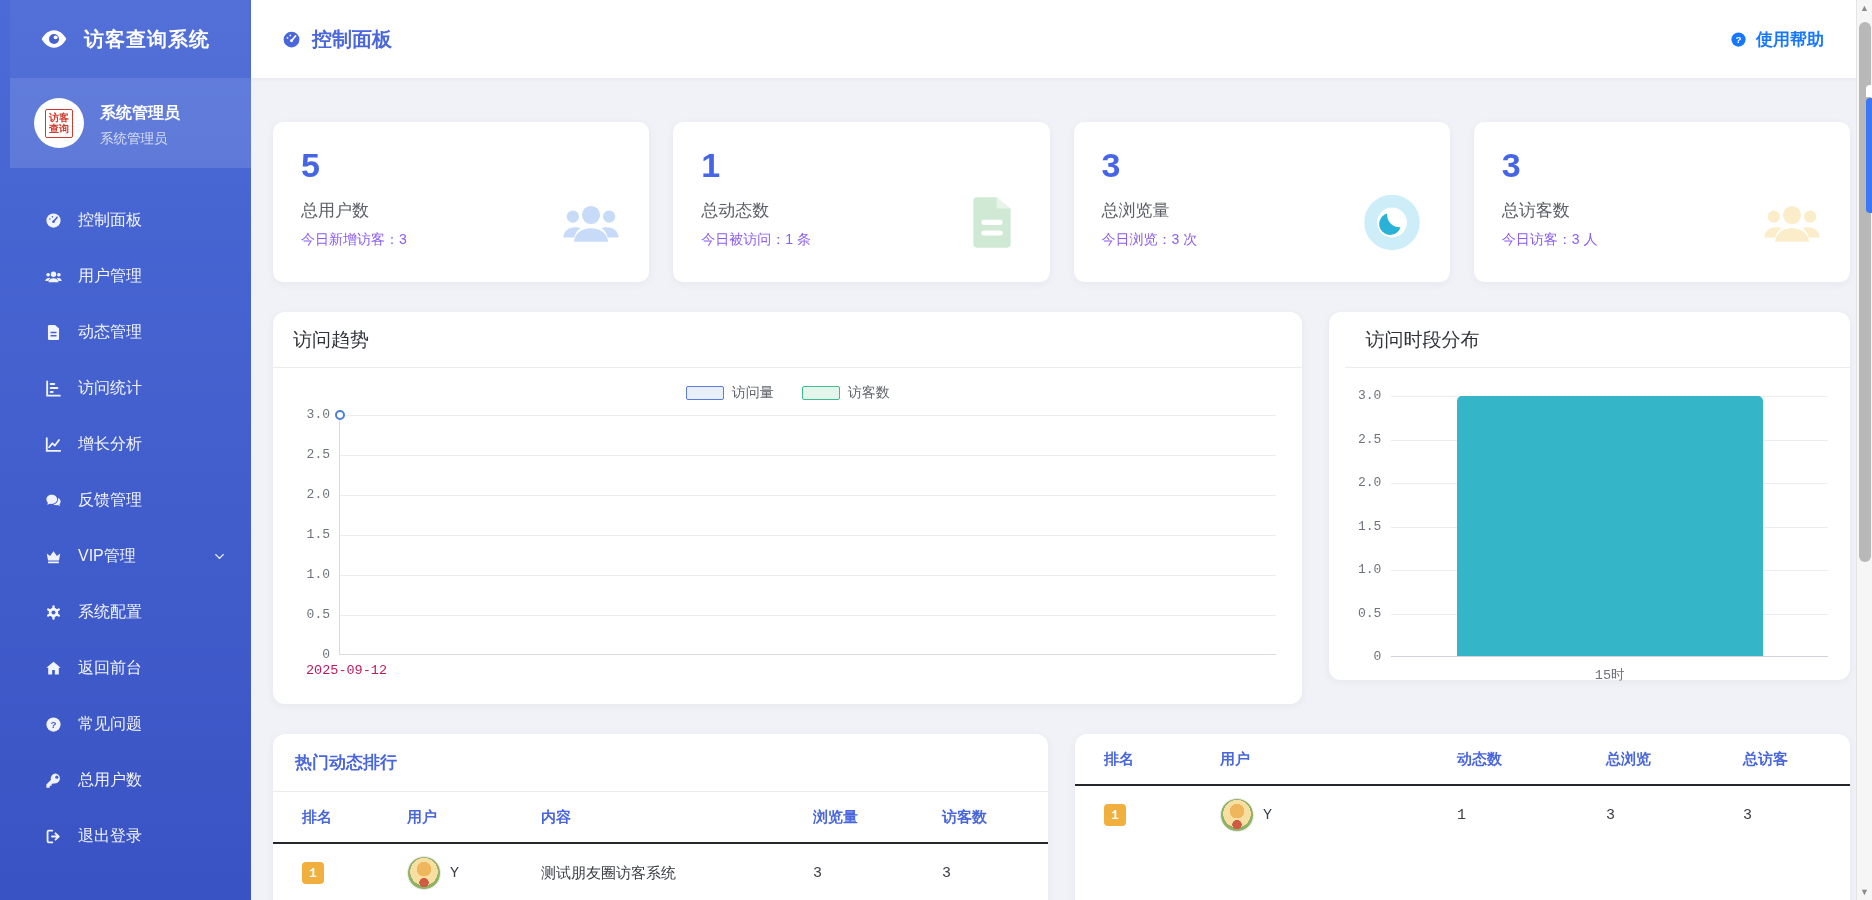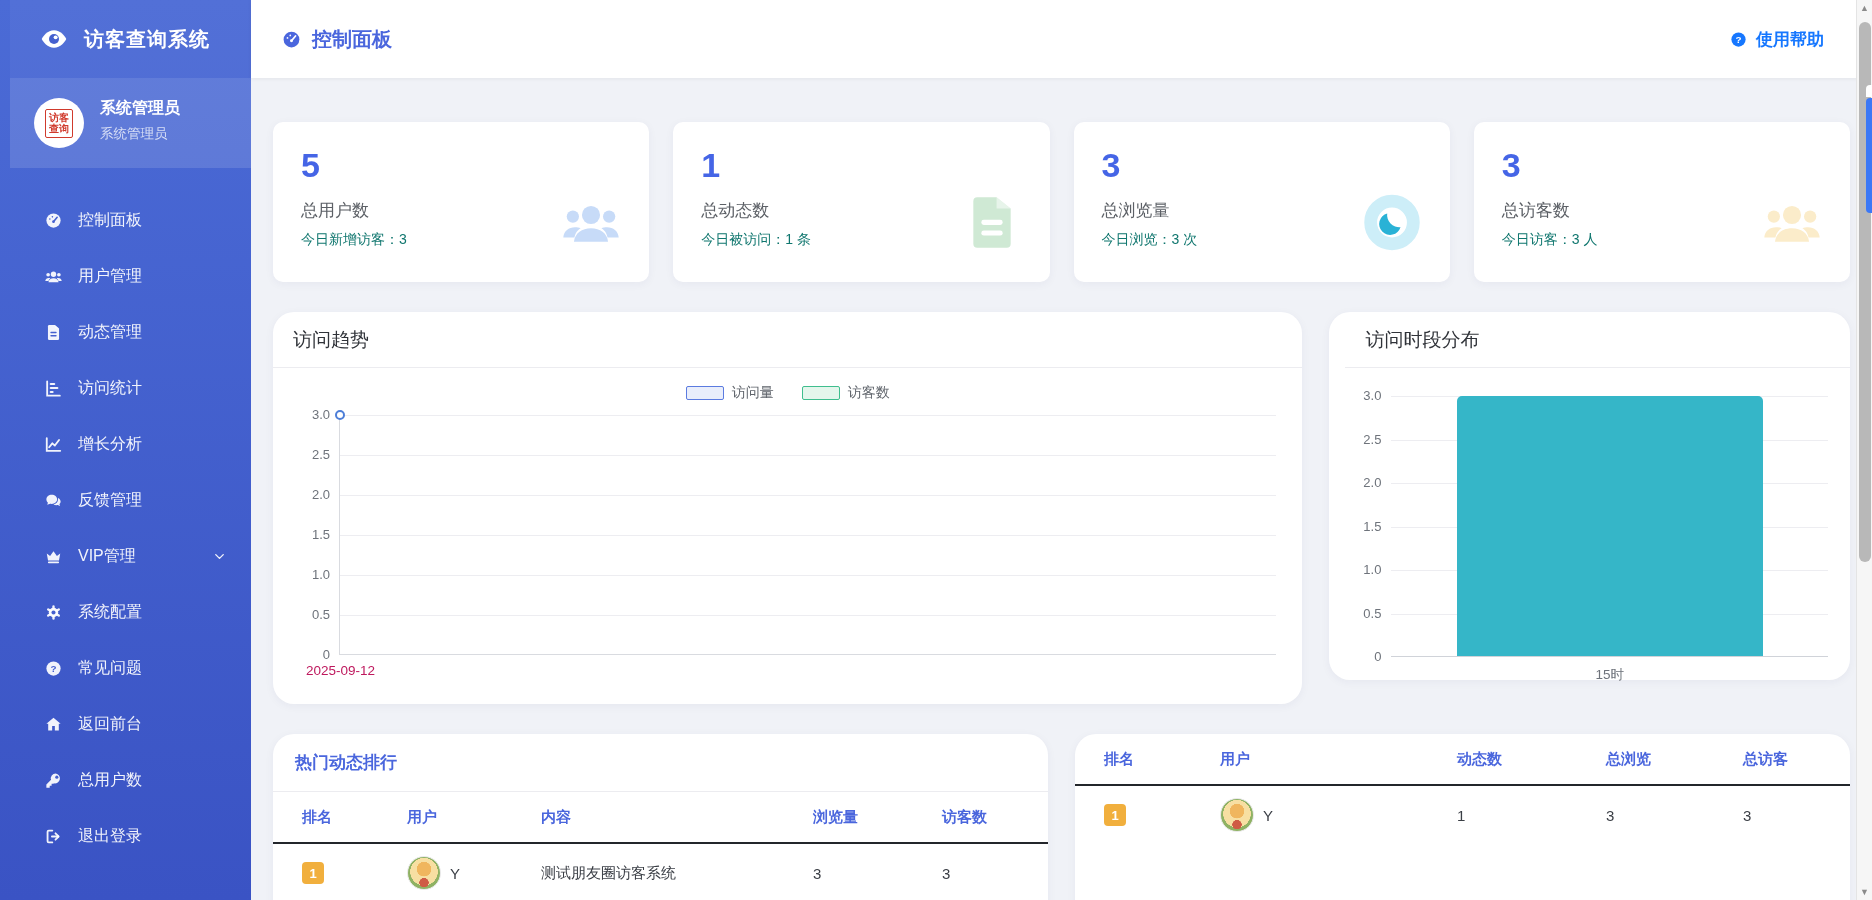--- a/index.html
+++ b/index.html
@@ -4,21 +4,21 @@
 <style>
   * { margin:0; padding:0; box-sizing:border-box; }
   html,body { width:1872px; height:900px; overflow:hidden; font-family:"Liberation Sans","DejaVu Sans",sans-serif; background:#f0f2f7; }
   .page { position:relative; width:1872px; height:900px; display:flex; }
 
   
   .sidebar { width:251px; flex:0 0 251px; height:100%; background:linear-gradient(180deg,var(--sidebar_top),var(--sidebar_bottom)); color:#fff;padding-left:10px; --c:#4560cf; }
   .brand { height:78px; display:flex; align-items:center; padding-left:30px; gap:16px; background:rgba(255,255,255,0.04); }
   .brand svg { width:28px; height:28px; color:#fff; }
   .brand-title { font-size:20px; font-weight:bold; letter-spacing:1px; }
-  .profile { display:flex; align-items:flex-start; gap:16px; padding:20px 24px; background:rgba(255,255,255,0.13); }
+  .profile { display:flex; align-items:flex-end; gap:16px; padding:20px 24px; background:rgba(255,255,255,0.13); }
   .seal { width:50px; height:50px; border-radius:50%; background:#fff; display:flex; align-items:center; justify-content:center; flex:0 0 50px; }
   .seal-box { border:1.5px solid var(--seal_red); border-radius:2px; padding:2px 3px; color:var(--seal_red); font-size:10px; font-weight:bold; line-height:1.15; text-align:center; }
   .profile-name { font-size:16px; font-weight:bold; margin-bottom:6px; }
   .profile-role { font-size:13.5px; color:rgba(255,255,255,0.75); }
   .menu { padding-top:24px; }
   .menu-item { height:56px; display:flex; align-items:center; padding:0 24px 0 34px; gap:15px; font-size:16px; color:rgba(255,255,255,0.93); cursor:pointer; position:relative; }
   .menu-item svg.mi { width:19px; height:19px; flex:0 0 19px; }
   .menu-item .chev { margin-left:auto; width:15px; height:15px; }
 
   
@@ -30,26 +30,26 @@
   .help-link { display:flex; align-items:center; gap:8px; color:var(--link); font-size:17px; font-weight:bold; cursor:pointer; --c:#fff; }
   .help-link svg { width:19px; height:19px; color:var(--link); }
 
   .content { flex:1; padding:44px 22px 0 22px; overflow:hidden; }
 
   
   .stats-row { display:flex; gap:24px; }
   .stat-card { flex:1; height:160px; background:#fff; border-radius:10px; box-shadow:0 2px 10px rgba(30,40,90,0.05); padding:24px 28px; position:relative; }
   .stat-value { font-size:34px; font-weight:bold; color:var(--number); }
   .stat-label { font-size:17px; color:#5c6066; margin-top:14px; }
-  .stat-sub { font-size:14px; color:#0f766e; margin-top:9px; }
+  .stat-sub { font-size:14px; color:#8b5cf6; margin-top:9px; }
   .stat-icon { position:absolute; right:26px; top:50%; transform:translateY(-18%); width:64px; height:64px; }
 
   
   .charts-row { display:flex; gap:27px; margin-top:30px; }
-  .card { background:#fff; border-radius:21px; box-shadow:0 2px 10px rgba(30,40,90,0.05); position:relative; }
+  .card { background:#fff; border-radius:12px; box-shadow:0 2px 10px rgba(30,40,90,0.05); position:relative;font-family:Liberation Mono, monospace; }
   .chart-left { flex:2.04; height:392px; }
   .chart-right { flex:1; height:368px;padding-left:16px; }
   .card-header { height:56px; display:flex; align-items:center; padding:0 20px; font-size:19px; color:#303339; border-bottom:1px solid #ececf0; }
 
   .legend { position:absolute; top:72px; left:0; right:0; display:flex; justify-content:center; gap:28px; }
   .legend-item { display:flex; align-items:center; gap:8px; font-size:14px; color:#5f646b; }
   .swatch { width:38px; height:14px; border:1.5px solid; border-radius:2px; }
   .swatch-views { border-color:var(--legend_blue); background:var(--legend_blue_fill); }
   .swatch-visitors { border-color:var(--legend_green); background:var(--legend_green_fill); }
 
@@ -245,29 +245,29 @@
           </svg>
       </div>
       <div class="menu-item">
         <svg class="mi" viewBox="0 0 24 24">
             <use href="#i-gear"></use>
           </svg>
         <span>系统配置</span>
       </div>
       <div class="menu-item">
         <svg class="mi" viewBox="0 0 24 24">
+            <use href="#i-home"></use>
+          </svg>
+        <span>返回前台</span>
+      </div>
+      <div class="menu-item">
+        <svg class="mi" viewBox="0 0 24 24">
             <use href="#i-question"></use>
           </svg>
         <span>常见问题</span>
-      </div>
-      <div class="menu-item">
-        <svg class="mi" viewBox="0 0 24 24">
-            <use href="#i-home"></use>
-          </svg>
-        <span>返回前台</span>
       </div>
       <div class="menu-item">
         <svg class="mi" viewBox="0 0 24 24">
             <use href="#i-key"></use>
           </svg>
         <span>总用户数</span>
       </div>
       <div class="menu-item">
         <svg class="mi" viewBox="0 0 24 24">
             <use href="#i-logout"></use>

